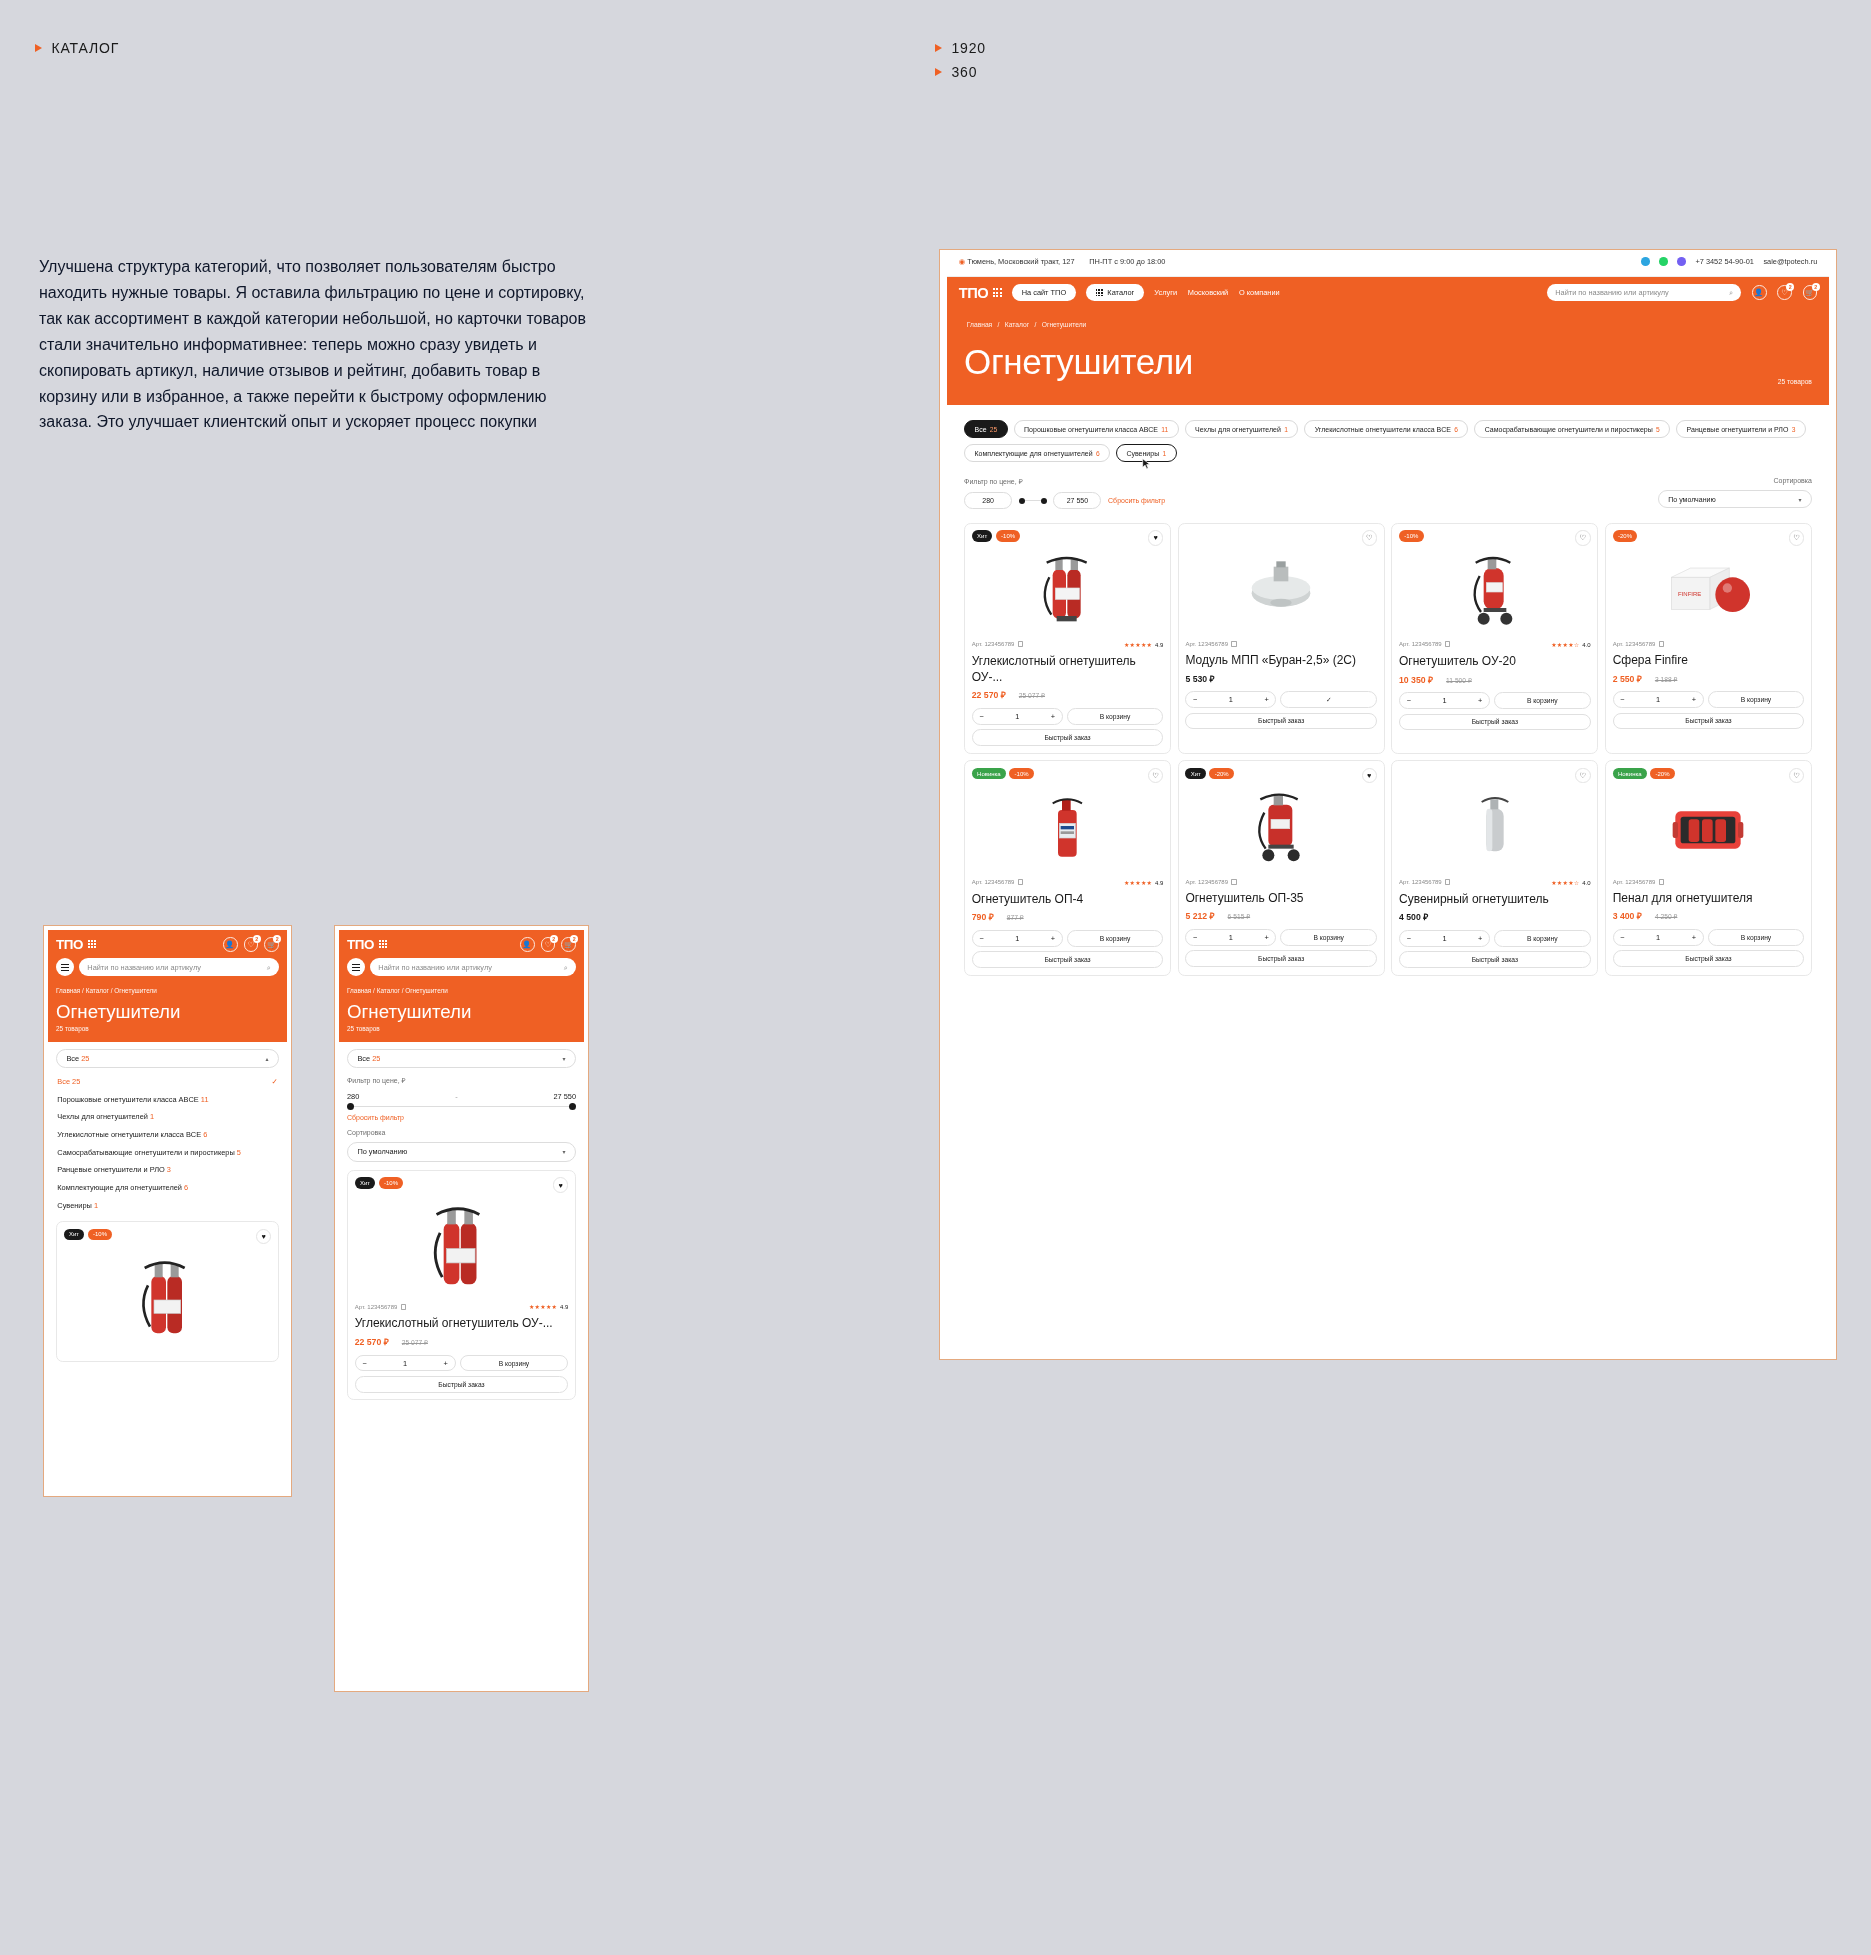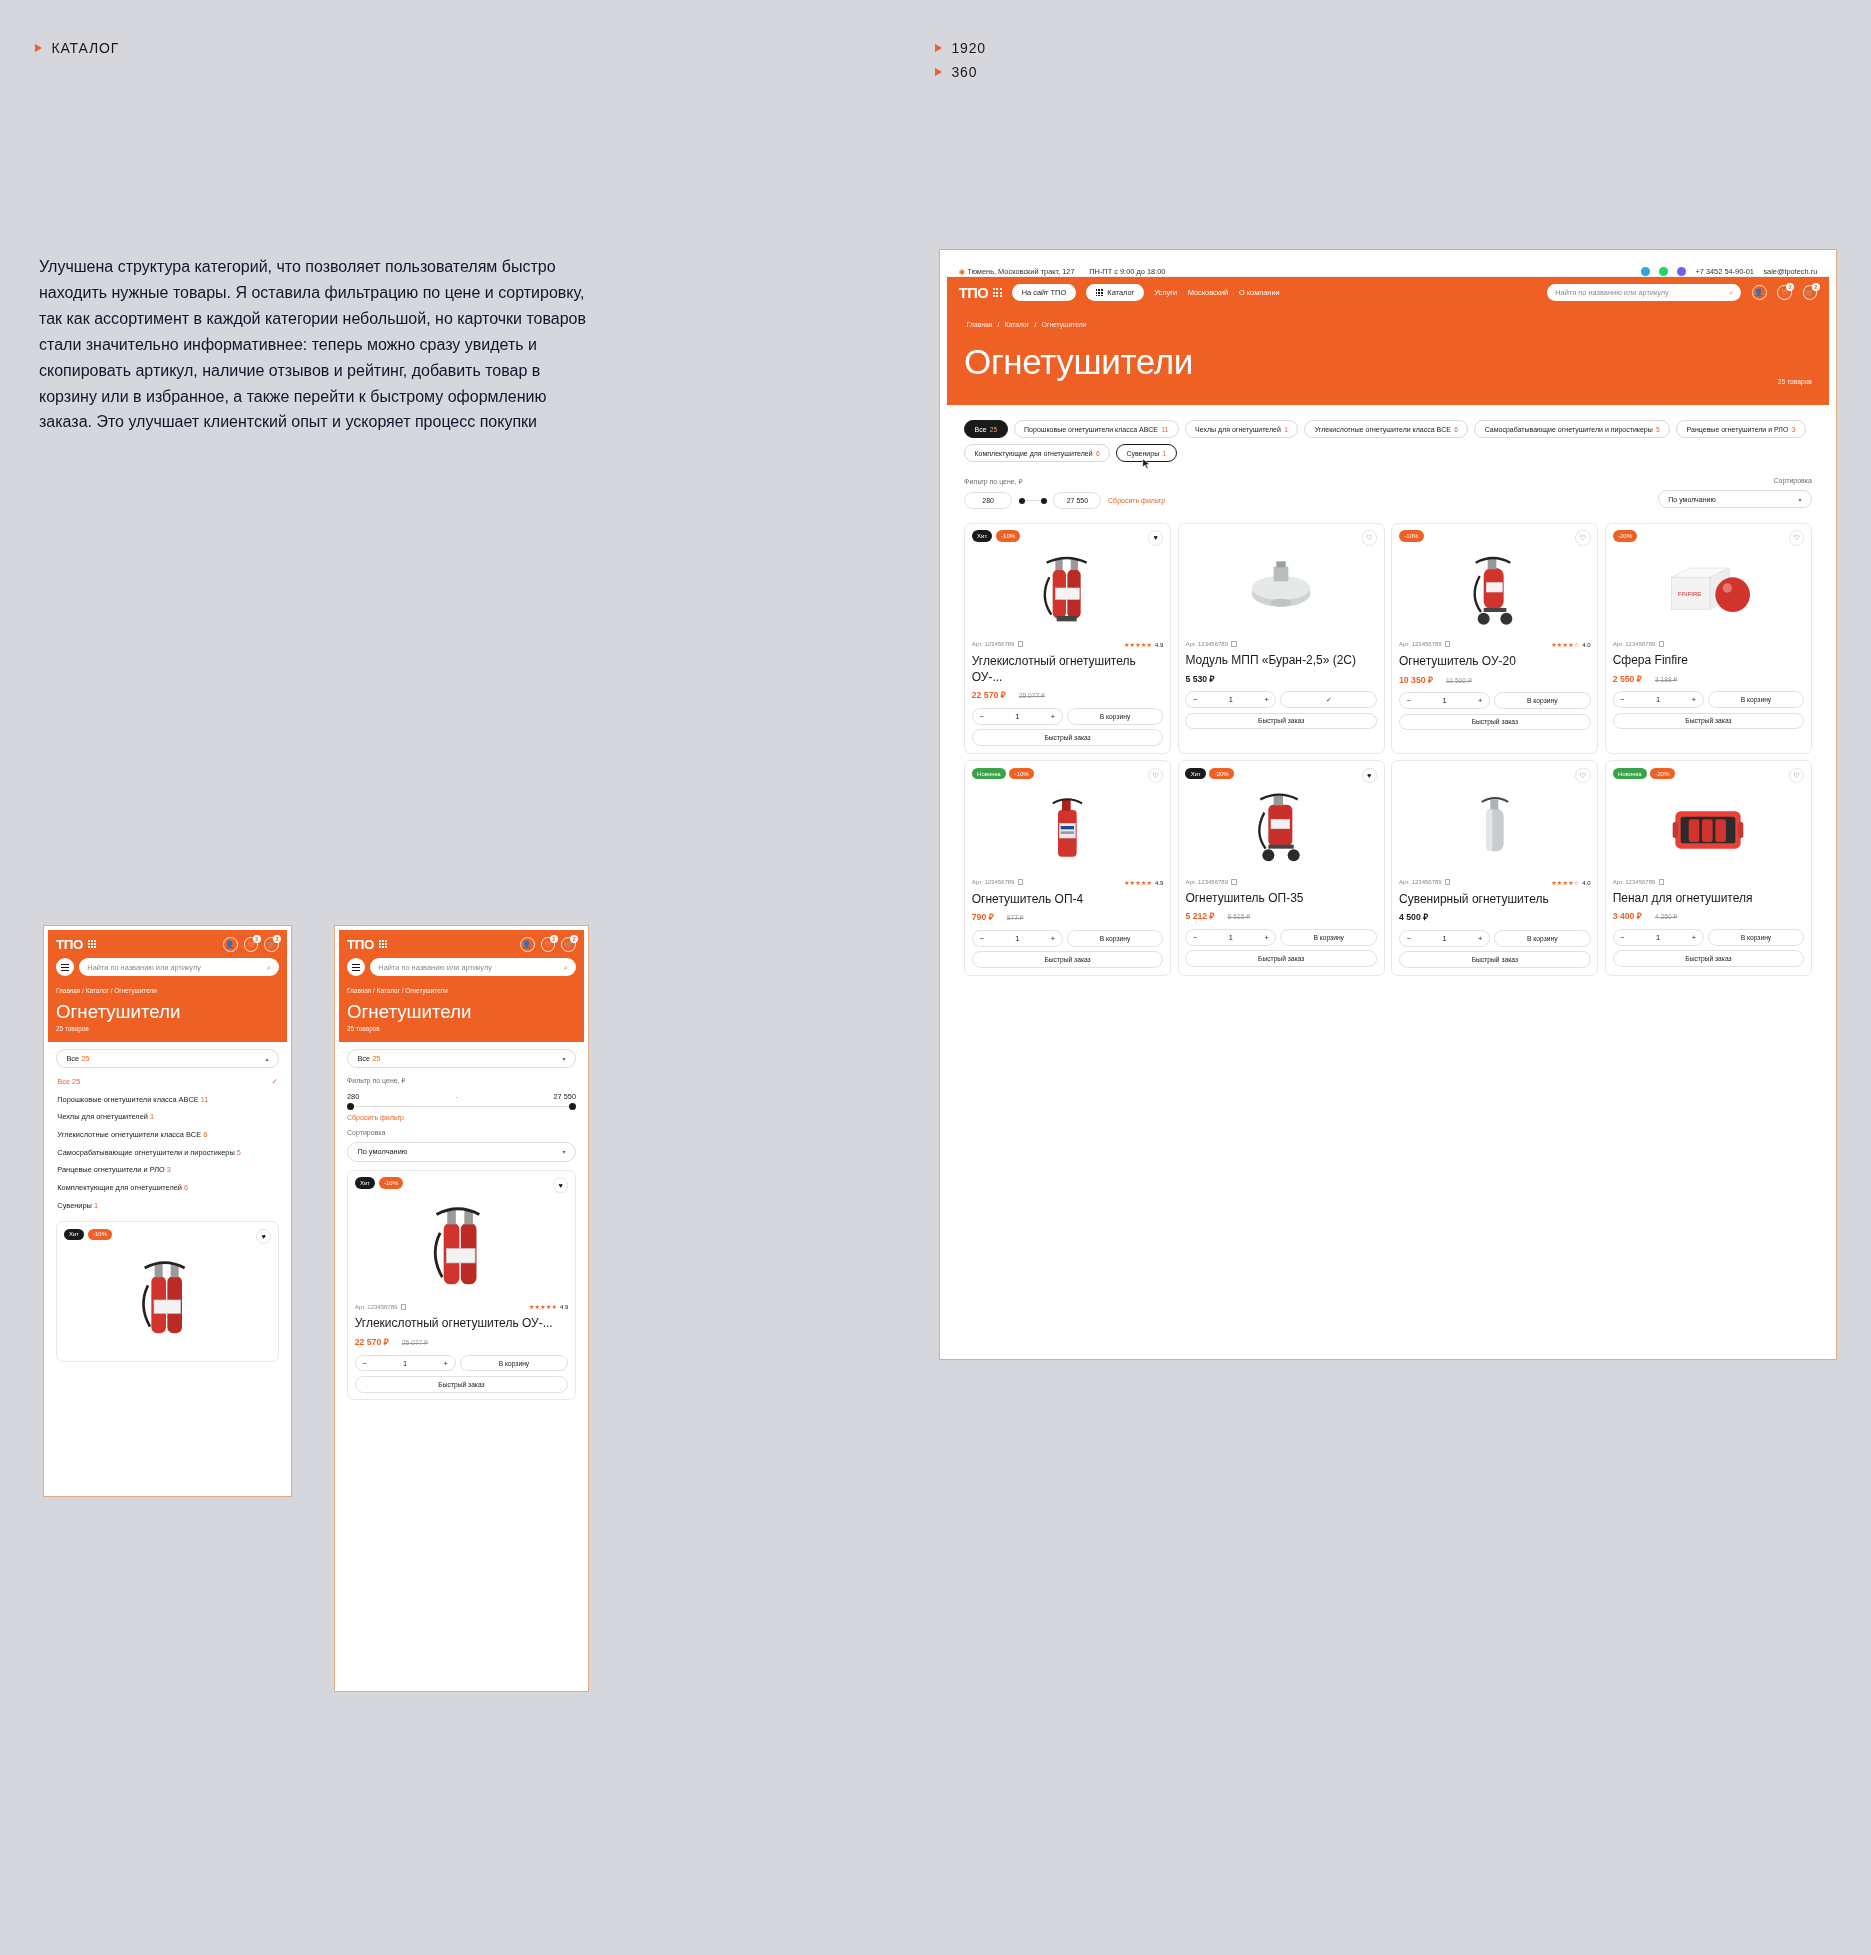--- a/index.html
+++ b/index.html
@@ -34,21 +34,21 @@
   .desc p { font-size: 16px; line-height: 1.62; color: #0f172a; }
 
   
   .desktop {
     position: absolute; left: 939px; top: 249px; width: 898px; height: 1111px;
     background: #fff; border: 0.7px solid #e4a97f; padding: 6.7px;
   }
   .dt-inner { width: 100%; height: 100%; background: #fff; overflow: hidden; position: relative; }
 
   .dt-topbar {
-    height: 20px; background: #fff; display: flex; align-items: flex-end;
+    height: 20px; background: #fff; display: flex; align-items: flex-start;
     justify-content: space-between; padding: 0 12px; font-size: 7.4px; color: #333;
     border-bottom: 0.7px solid #eee;
   }
   .dt-topbar .left { display: flex; align-items: center; gap: 14.7px; }
   .dt-topbar .right { display: flex; align-items: center; gap: 9.4px; }
   .pin { color: #ef6024; font-size: 7.4px; }
   .soc { width: 8.7px; height: 8.7px; border-radius: 50%; display: inline-block; }
   .soc.tg { background: #2ca5e0; }
   .soc.wa { background: #25d366; }
   .soc.vb { background: #7360f2; }

